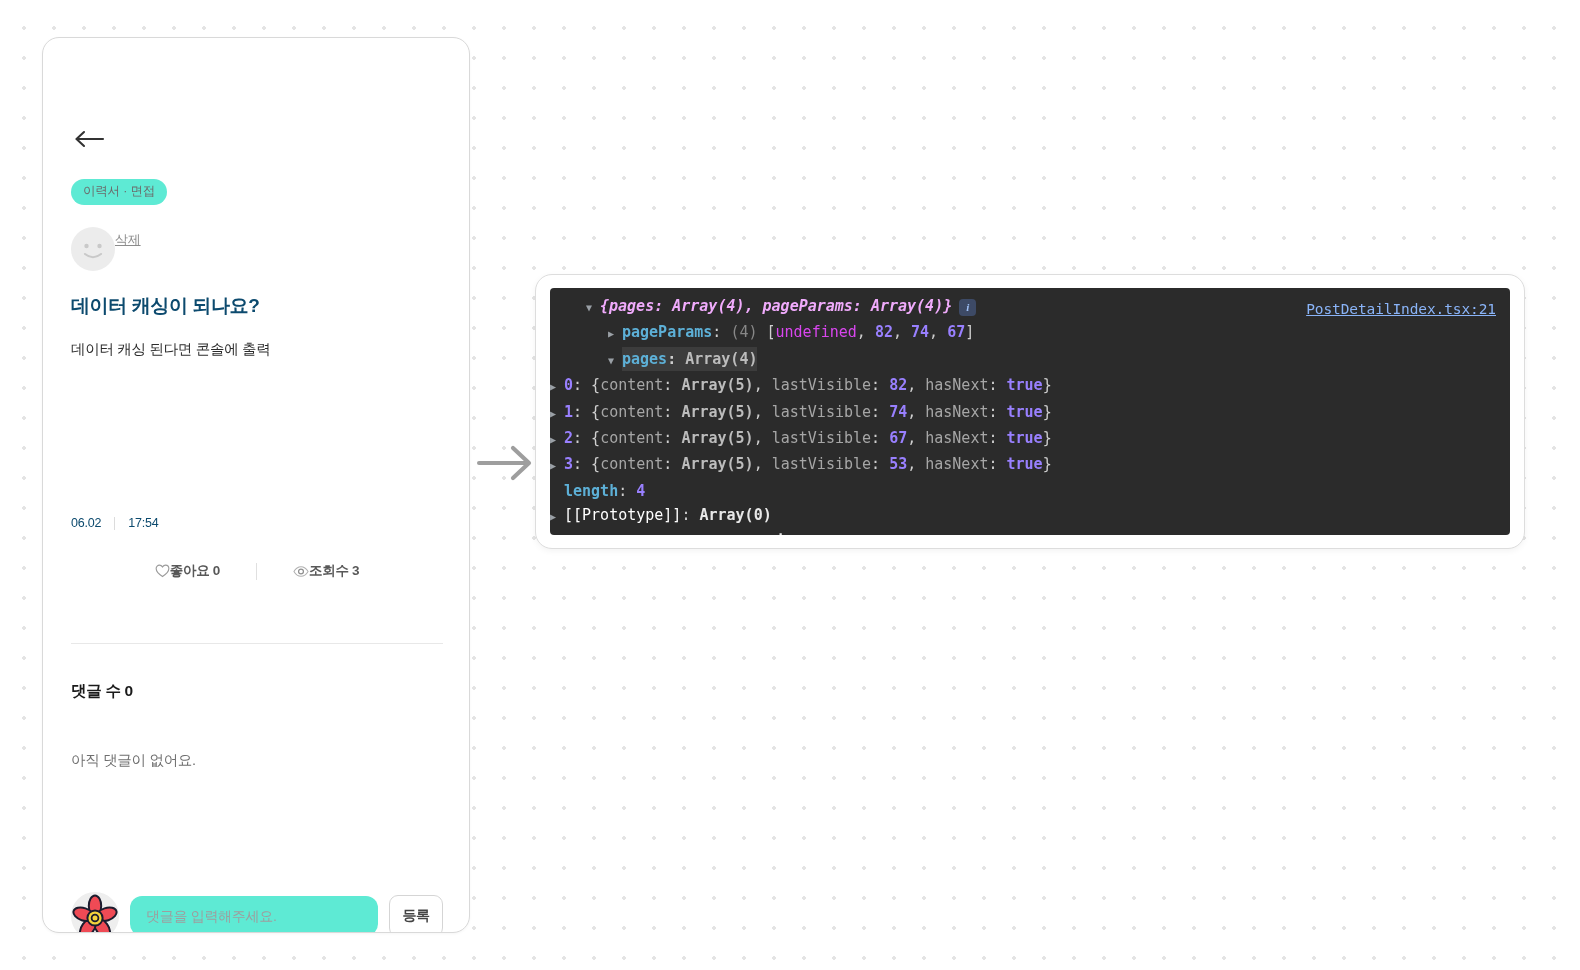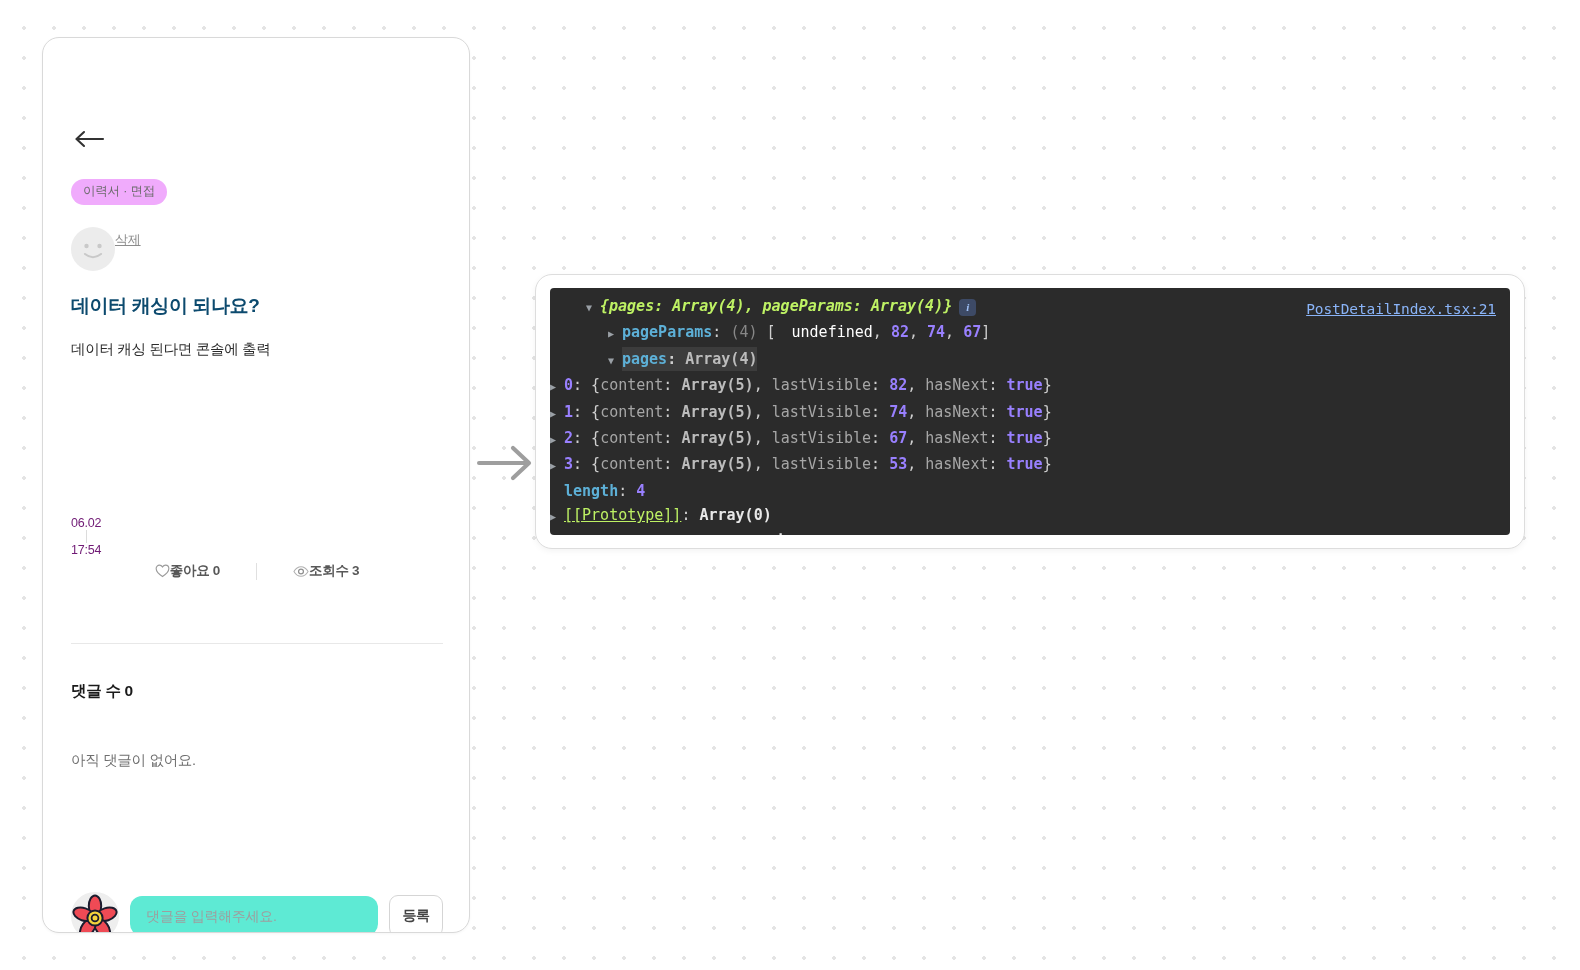--- a/index.html
+++ b/index.html
@@ -42,21 +42,21 @@
     display: flex;
     align-items: center;
     justify-content: center;
     cursor: pointer;
   }
 
   .tag-badge {
     position: absolute;
     left: 28px;
     top: 141px;
-    background: #f0abfc;
+    background: #5eead4;
     color: #6b6b6b;
     border-radius: 999px;
     padding: 6px 12px 7px;
     font-size: 12.5px;
     letter-spacing: -0.2px;
     line-height: 1;
   }
 
   .author-row {
     position: absolute;
@@ -120,23 +120,22 @@
     line-height: 1.6;
   }
 
   .post-datetime {
     position: absolute;
     left: 28px;
     top: 478px;
     display: flex;
     align-items: center;
     font-size: 12.5px;
-    color: #701a75;
+    color: #0c4a6e;
     letter-spacing: -0.2px;
-    flex-direction: column;
   }
   .dt-sep {
     display: inline-block;
     width: 1px;
     height: 13px;
     background: #dcdcdc;
     margin: 0 13px;
   }
 
   .stats-row {
@@ -302,29 +301,29 @@
     flex: 0 0 auto;
     text-align: left;
   }
   .tri.open::before { content: "\25BC"; }
   .tri.closed::before { content: "\25B6"; }
 
   .ind0 { padding-left: 36px; }
   .ind1 { padding-left: 58px; }
   .ind2 { }
 
-  .c-preview { color: #bef264; font-style: italic; font-weight: bold; }
+  .c-preview { color: #f0abfc; font-style: italic; font-weight: bold; }
   .c-key { color: #5db0d7; font-weight: bold; }
   .c-key-hl { color: #5db0d7; font-weight: bold; background: #3c3c3c; }
   .c-name { color: #bcbcbc; font-weight: bold; }
   .c-num { color: #9980ff; font-weight: bold; }
   .c-cnt { color: #888888; }
-  .c-undef { color: #ffffff; margin-left: 16px; }
+  .c-undef { color: #d946ef; }
   .c-punct { color: #cfcfcf; }
-  .c-proto { color: #bef264; text-decoration: underline; }
+  .c-proto { color: #ffffff; }
   .c-objname { color: #e8e8e8; font-weight: bold; }
   .c-dim { color: #a6a6a6; }
 
   .info-badge {
     display: inline-block;
     width: 17px;
     height: 17px;
     border-radius: 4px;
     background: #3d4a66;
     color: #9fc0f5;

